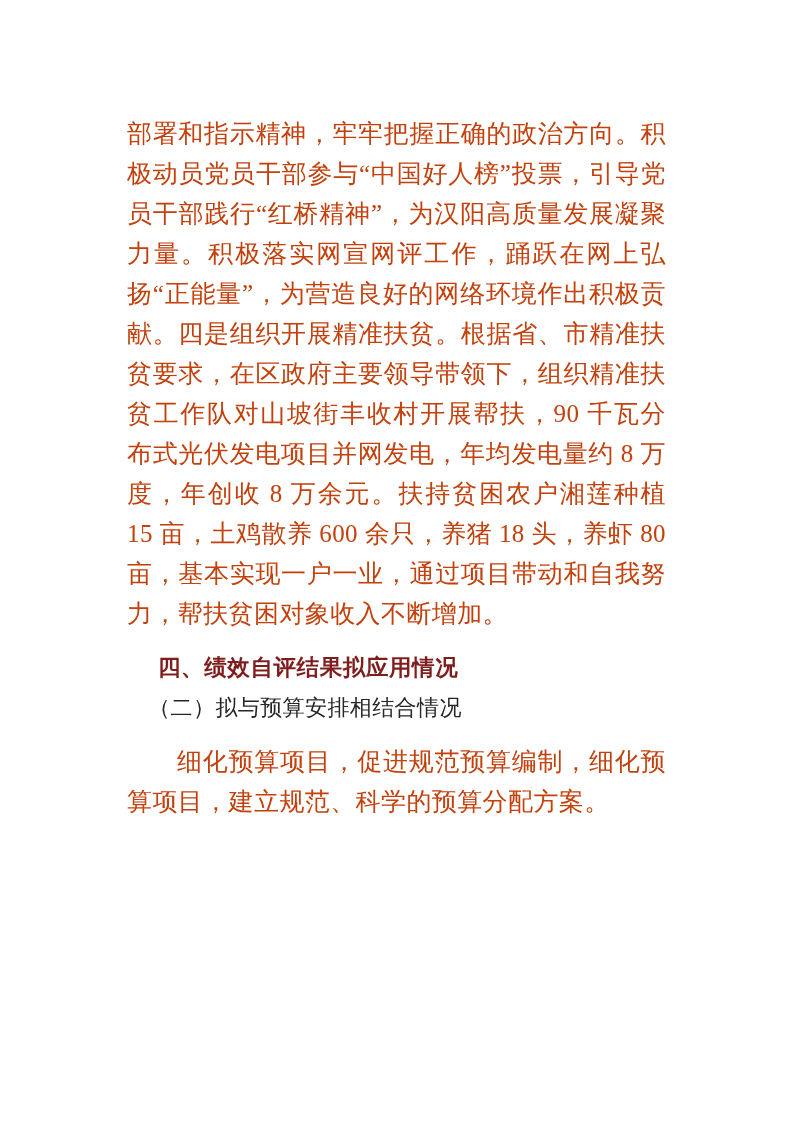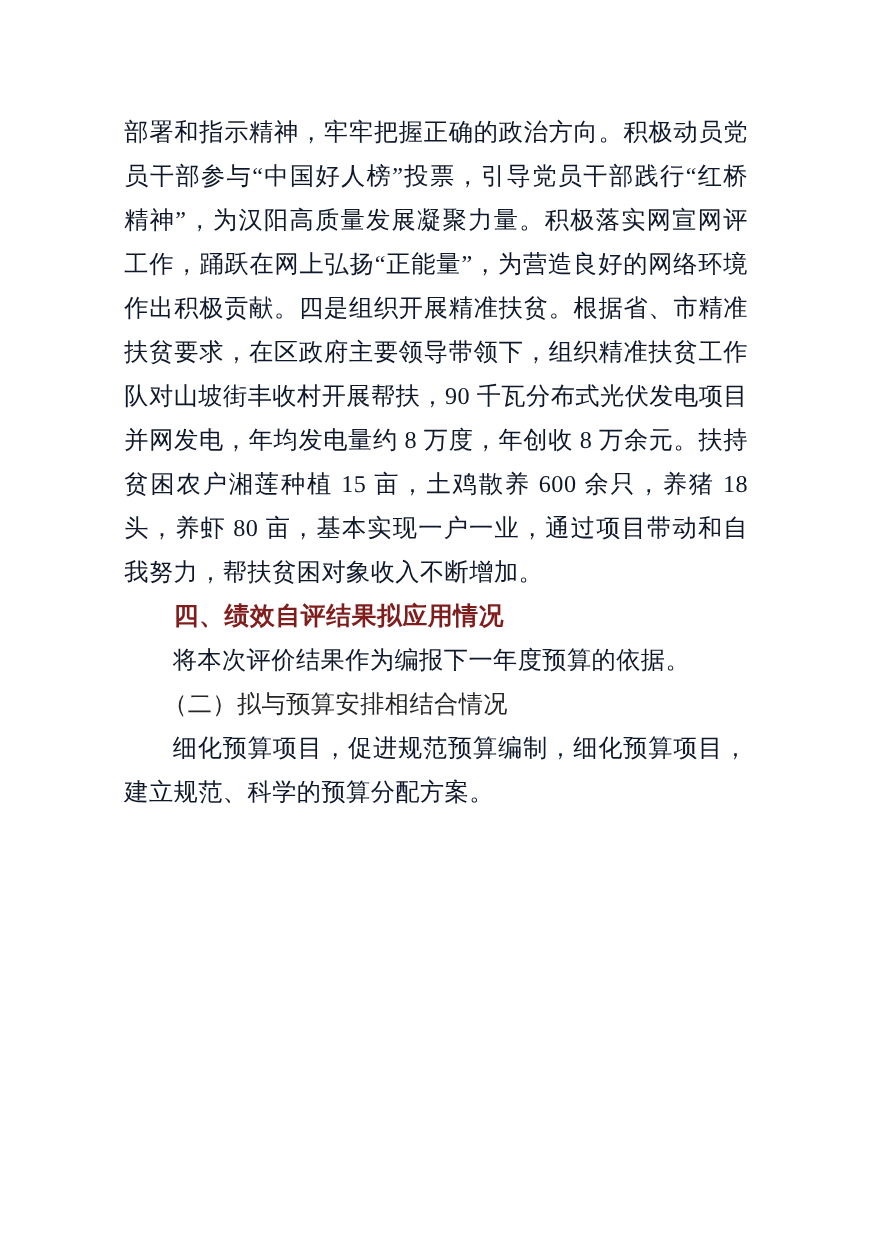--- a/index.html
+++ b/index.html
@@ -16,26 +16,26 @@
     box-sizing: border-box;
   }
   .content {
     position: absolute;
     left: 113px;
     top: 100px;
     width: 567px;
   }
   .par {
     font-family: "Liberation Serif", "DejaVu Serif", serif;
-    font-size: 22px;
+    font-size: 25px;
     line-height: 40px;
-    color: #0f172a;
+    color: #c2410c;
     text-align: justify;
     text-justify: inter-character;
-    margin: 0;
+    margin: 14px;
     letter-spacing: 0.4px;
   }
   .par.indent {
     text-indent: 2em;
   }
   .heading {
     font-family: "Liberation Sans", "DejaVu Sans", sans-serif;
     font-size: 22.5px;
     font-weight: bold;
     line-height: 40px;
@@ -59,21 +59,20 @@
 <body>
 
 <div class="page">
   <div class="content">
 
     <p class="par">部署和指示精神，牢牢把握正确的政治方向。积极动员党员干部参与“中国好人榜”投票，引导党员干部践行“红桥精神”，为汉阳高质量发展凝聚力量。积极落实网宣网评工作，踊跃在网上弘扬“正能量”，为营造良好的网络环境作出积极贡献。四是组织开展精准扶贫。根据省、市精准扶贫要求，在区政府主要领导带领下，组织精准扶贫工作队对山坡街丰收村开展帮扶，90 千瓦分布式光伏发电项目并网发电，年均发电量约 8 万度，年创收 8 万余元。扶持贫困农户湘莲种植 15 亩，土鸡散养 600 余只，养猪 18 头，养虾 80 亩，基本实现一户一业，通过项目带动和自我努力，帮扶贫困对象收入不断增加。</p>
 
     <p class="heading">四、绩效自评结果拟应用情况</p>
 
 
-    <p class="par indent">将本次评价结果作为编报下一年度预算的依据。</p>
 
 
 
     <p class="subheading">（二）拟与预算安排相结合情况</p>
 
     <p class="par indent">细化预算项目，促进规范预算编制，细化预算项目，建立规范、科学的预算分配方案。</p>
 
   </div>
 </div>
 

